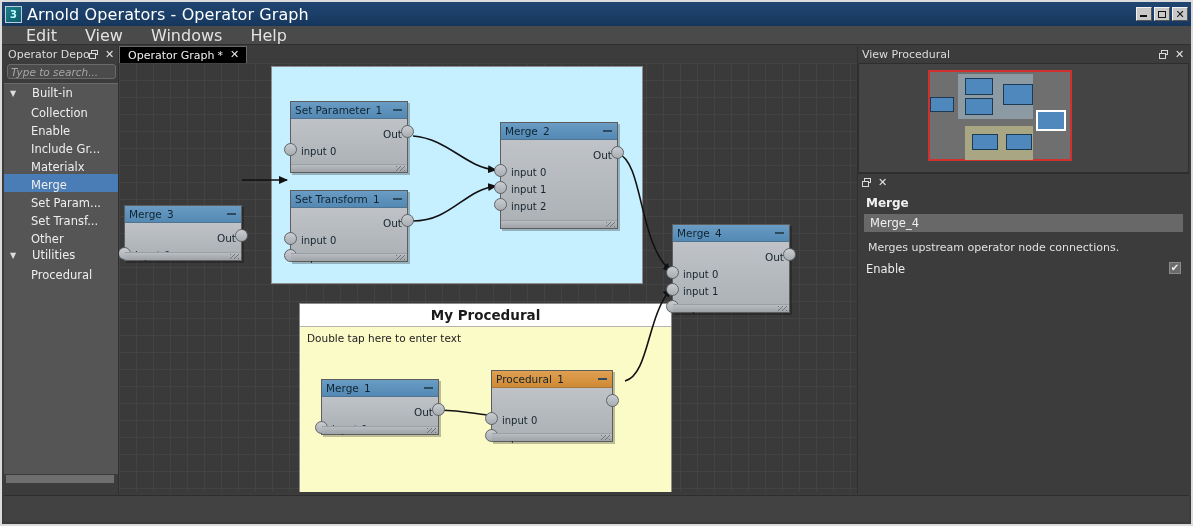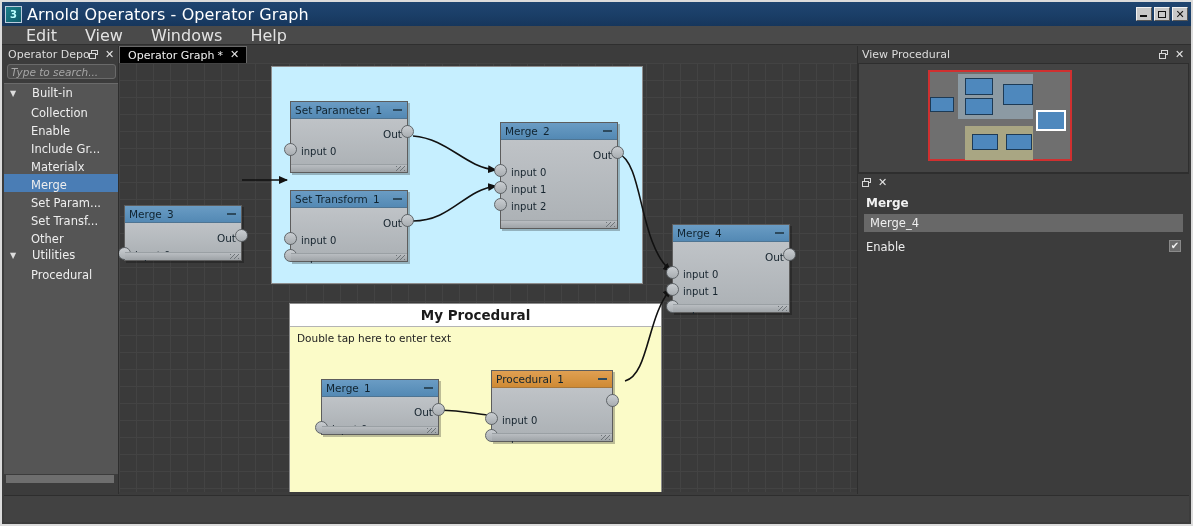--- a/index.html
+++ b/index.html
@@ -231,21 +231,21 @@
     </div>
   </div>
 
   <div class="canvas">
     <div class="canvas-inner">
 
       <div class="group" style="left:152px;top:3px;width:372px;height:218px;background:#c6efff;">
         <div class="gbody"></div>
       </div>
 
-      <div class="group" style="left:170px;top:240px;width:373px;height:200px;background:#fbfbc8;">
+      <div class="group" style="left:180px;top:240px;width:373px;height:200px;background:#fbfbc8;">
         <div class="ghdr">My Procedural</div>
         <div class="gbody">
           <div class="gnote">Double tap here to enter text</div>
         </div>
       </div>
 
       <svg width="745" height="435" style="position:absolute;left:0;top:0;pointer-events:none;">
         <defs>
           <marker id="ar" markerWidth="9" markerHeight="8" refX="8" refY="4" orient="auto" markerUnits="userSpaceOnUse">
             <path d="M0,0 L9,4 L0,8 z" fill="#111"></path>
@@ -398,20 +398,21 @@
       </div>
     </div>
 
     <div class="npwrap">
       <div class="panelhdr">
         <span class="icn-float"></span>
         <span class="icn-x">✕</span>
       </div>
       <div class="np-title">Merge</div>
       <div class="np-namebox">Merge_4</div>
+      <div class="np-desc">Merges upstream operator node connections.</div>
       <div class="np-row">
         <span class="lbl">Enable</span>
         <span class="chk">✔</span>
       </div>
     </div>
   </div>
 
   <div class="vdivider" style="left:116px;"></div>
   <div class="vdivider" style="right:333px;"></div>
   <div class="hsep" style="right:2px;width:331px;top:171px;"></div>

